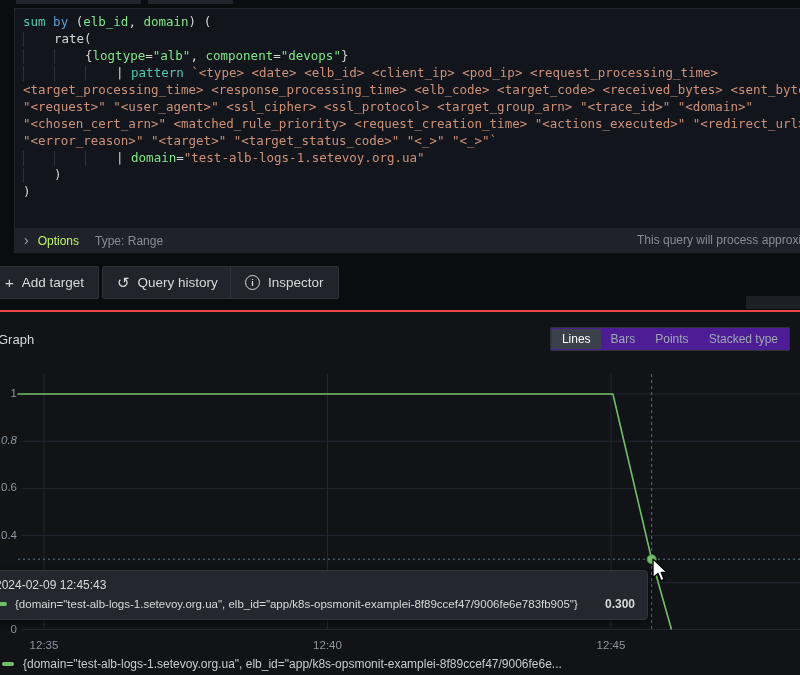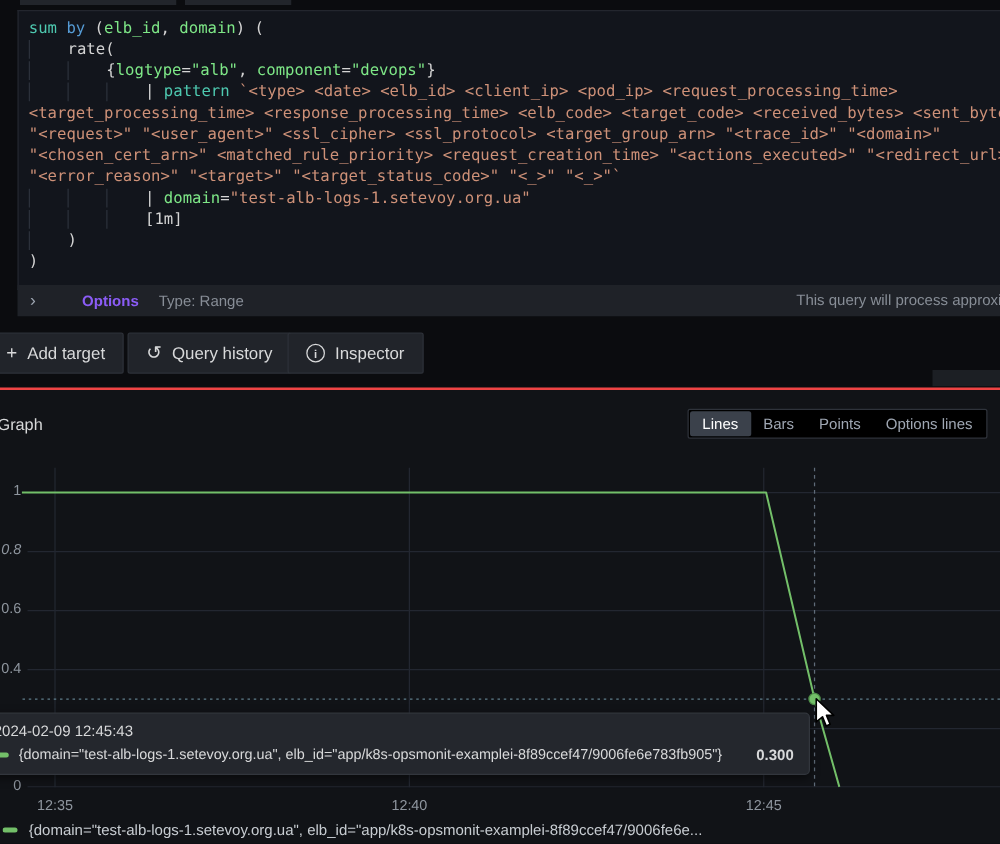--- a/index.html
+++ b/index.html
@@ -25,41 +25,41 @@
   .code-line{height:17px;white-space:pre;}
   .guide{display:inline-block;width:30px;height:15px;border-left:1px solid #2b303a;vertical-align:middle;}
   .ct{color:#4ec9b0;} .cb{color:#569cd6;} .cg{color:#7ee787;} .co{color:#ce9178;} .cw{color:#d4d4d4;}
 
   
   .options-bar{
     position:absolute;left:14px;top:228px;right:0;height:25px;background:#1f2228;
     display:flex;align-items:center;padding:0 8px;overflow:hidden;font-size:12px;
   }
   .opt-chevron{color:#9fa7b3;font-size:14px;margin:0 9px 2px 2px;}
-  .opt-label{color:#8b5cf6;font-weight:bold;margin-left:28px;}
+  .opt-label{color:#bef264;font-weight:normal;}
   .opt-type{color:#878d96;margin-left:16px;}
   .opt-note{position:absolute;left:623px;top:5px;color:#878d96;white-space:nowrap;}
 
   
   .toolbar{position:absolute;left:0;top:266px;right:0;height:34px;}
   .btn{
     position:absolute;top:0;height:33px;display:inline-flex;align-items:center;gap:8px;
     padding:0 14px;background:#21242a;border:1px solid #2d3138;border-radius:2px;
     color:#d8d9da;font-size:13.5px;font-weight:500;font-family:"Liberation Sans",sans-serif;cursor:pointer;
   }
   .btn.b1{left:-10px;} .btn.b2{left:102px;} .btn.b3{left:230px;}
   .bicon{font-size:15px;line-height:1;color:#d8d9da;}
   .info-circle{width:13px;height:13px;border:1.3px solid #d8d9da;border-radius:50%;
     display:inline-flex;align-items:center;justify-content:center;font-size:9px;font-weight:bold;}
 
   
   .graph-panel{position:absolute;left:0;top:310px;right:0;bottom:0;background:#111317;border-top:2px solid #ef4444;}
   .panel-title{position:absolute;left:-2px;top:20px;color:#d8d9da;font-size:13px;font-weight:500;}
   .style-toggle{position:absolute;right:10px;top:15px;display:flex;align-items:center;
-    border:1px solid #2f333b;border-radius:2px;padding:1px;background:#000000;}
+    border:1px solid #2f333b;border-radius:2px;padding:1px;background:#4c1d95;}
   .style-toggle .opt{padding:3px 10px;font-size:12px;color:#9fa7b3;border-radius:2px;cursor:pointer;white-space:nowrap;}
   .style-toggle .opt.selected{background:#3b414b;color:#ffffff;}
 
   .plot-svg{position:absolute;left:0;top:62px;width:800px;height:256px;z-index:1;}
   .ytick{position:absolute;left:0;width:17px;text-align:right;font-size:11.5px;color:#8e959e;z-index:2;}
   .xtick{position:absolute;width:44px;text-align:center;font-size:11.5px;color:#8e959e;top:327px;z-index:2;}
 
   
   .tooltip{
     position:absolute;left:-20px;top:570px;width:668px;height:50px;z-index:5;
@@ -89,21 +89,20 @@
   <div class="code">
       <div class="code-line"><span class="ct">sum</span><span class="cw"> </span><span class="cb">by</span><span class="cw"> (</span><span class="cg">elb_id</span><span class="cw">, </span><span class="cg">domain</span><span class="cw">) (</span></div>
       <div class="code-line"><span class="guide"></span><span class="cw">rate(</span></div>
       <div class="code-line"><span class="guide"></span><span class="guide"></span><span class="cw">{</span><span class="cg">logtype</span><span class="cw">=</span><span class="cg">"alb"</span><span class="cw">, </span><span class="cg">component</span><span class="cw">=</span><span class="cg">"devops"</span><span class="cw">}</span></div>
       <div class="code-line"><span class="guide"></span><span class="guide"></span><span class="guide"></span><span class="cw">| </span><span class="ct">pattern</span><span class="cw"> </span><span class="co">`&lt;type&gt; &lt;date&gt; &lt;elb_id&gt; &lt;client_ip&gt; &lt;pod_ip&gt; &lt;request_processing_time&gt;</span></div>
       <div class="code-line"><span class="co">&lt;target_processing_time&gt; &lt;response_processing_time&gt; &lt;elb_code&gt; &lt;target_code&gt; &lt;received_bytes&gt; &lt;sent_bytes&gt;</span></div>
       <div class="code-line"><span class="co">"&lt;request&gt;" "&lt;user_agent&gt;" &lt;ssl_cipher&gt; &lt;ssl_protocol&gt; &lt;target_group_arn&gt; "&lt;trace_id&gt;" "&lt;domain&gt;"</span></div>
       <div class="code-line"><span class="co">"&lt;chosen_cert_arn&gt;" &lt;matched_rule_priority&gt; &lt;request_creation_time&gt; "&lt;actions_executed&gt;" "&lt;redirect_url&gt;"</span></div>
       <div class="code-line"><span class="co">"&lt;error_reason&gt;" "&lt;target&gt;" "&lt;target_status_code&gt;" "&lt;_&gt;" "&lt;_&gt;"`</span></div>
       <div class="code-line"><span class="guide"></span><span class="guide"></span><span class="guide"></span><span class="cw">| </span><span class="cg">domain</span><span class="cw">=</span><span class="co">"test-alb-logs-1.setevoy.org.ua"</span></div>
-      <div class="code-line"><span class="guide"></span><span class="guide"></span><span class="guide"></span><span class="cw">[1m]</span></div>
       <div class="code-line"><span class="guide"></span><span class="cw">)</span></div>
       <div class="code-line"><span class="cw">)</span></div>
     </div>
 </div>
 
 <div class="options-bar">
   <span class="opt-chevron">›</span>
   <span class="opt-label">Options</span>
   <span class="opt-type">Type: Range</span>
   <span class="opt-note">This query will process approximat</span>
@@ -125,21 +124,21 @@
 </div>
 
 <div class="cut-strip"></div>
 
 <div class="graph-panel">
   <div class="panel-title">Graph</div>
   <div class="style-toggle">
       <span class="opt selected">Lines</span>
       <span class="opt">Bars</span>
       <span class="opt">Points</span>
-      <span class="opt">Options lines</span>
+      <span class="opt">Stacked type</span>
     </div>
 
   <svg class="plot-svg" viewBox="0 0 800 256" preserveAspectRatio="none">
       <line x1="22" y1="20" x2="800" y2="20" stroke="#232731" stroke-width="1"></line>
       <line x1="22" y1="67.19999999999999" x2="800" y2="67.19999999999999" stroke="#232731" stroke-width="1"></line>
       <line x1="22" y1="114.4" x2="800" y2="114.4" stroke="#232731" stroke-width="1"></line>
       <line x1="22" y1="161.6" x2="800" y2="161.6" stroke="#232731" stroke-width="1"></line>
       <line x1="22" y1="208.8" x2="800" y2="208.8" stroke="#232731" stroke-width="1"></line>
       <line x1="22" y1="255.5" x2="800" y2="255.5" stroke="#232731" stroke-width="1"></line>
       <line x1="44" y1="0" x2="44" y2="256" stroke="#232731" stroke-width="1"></line>

